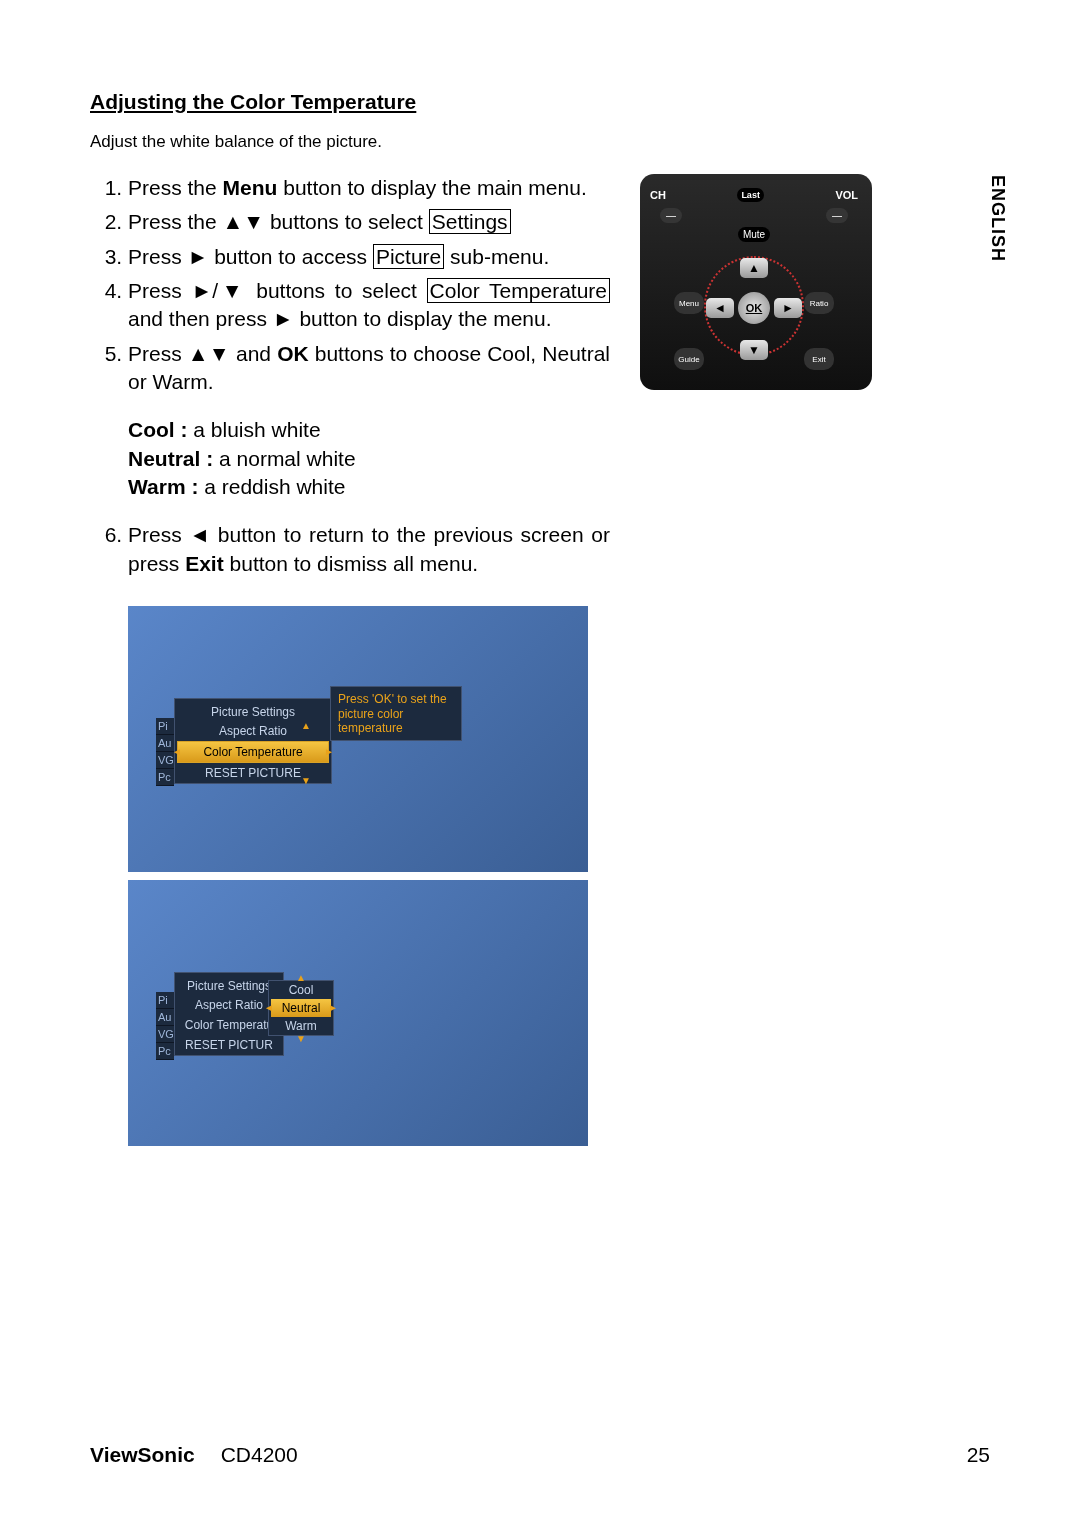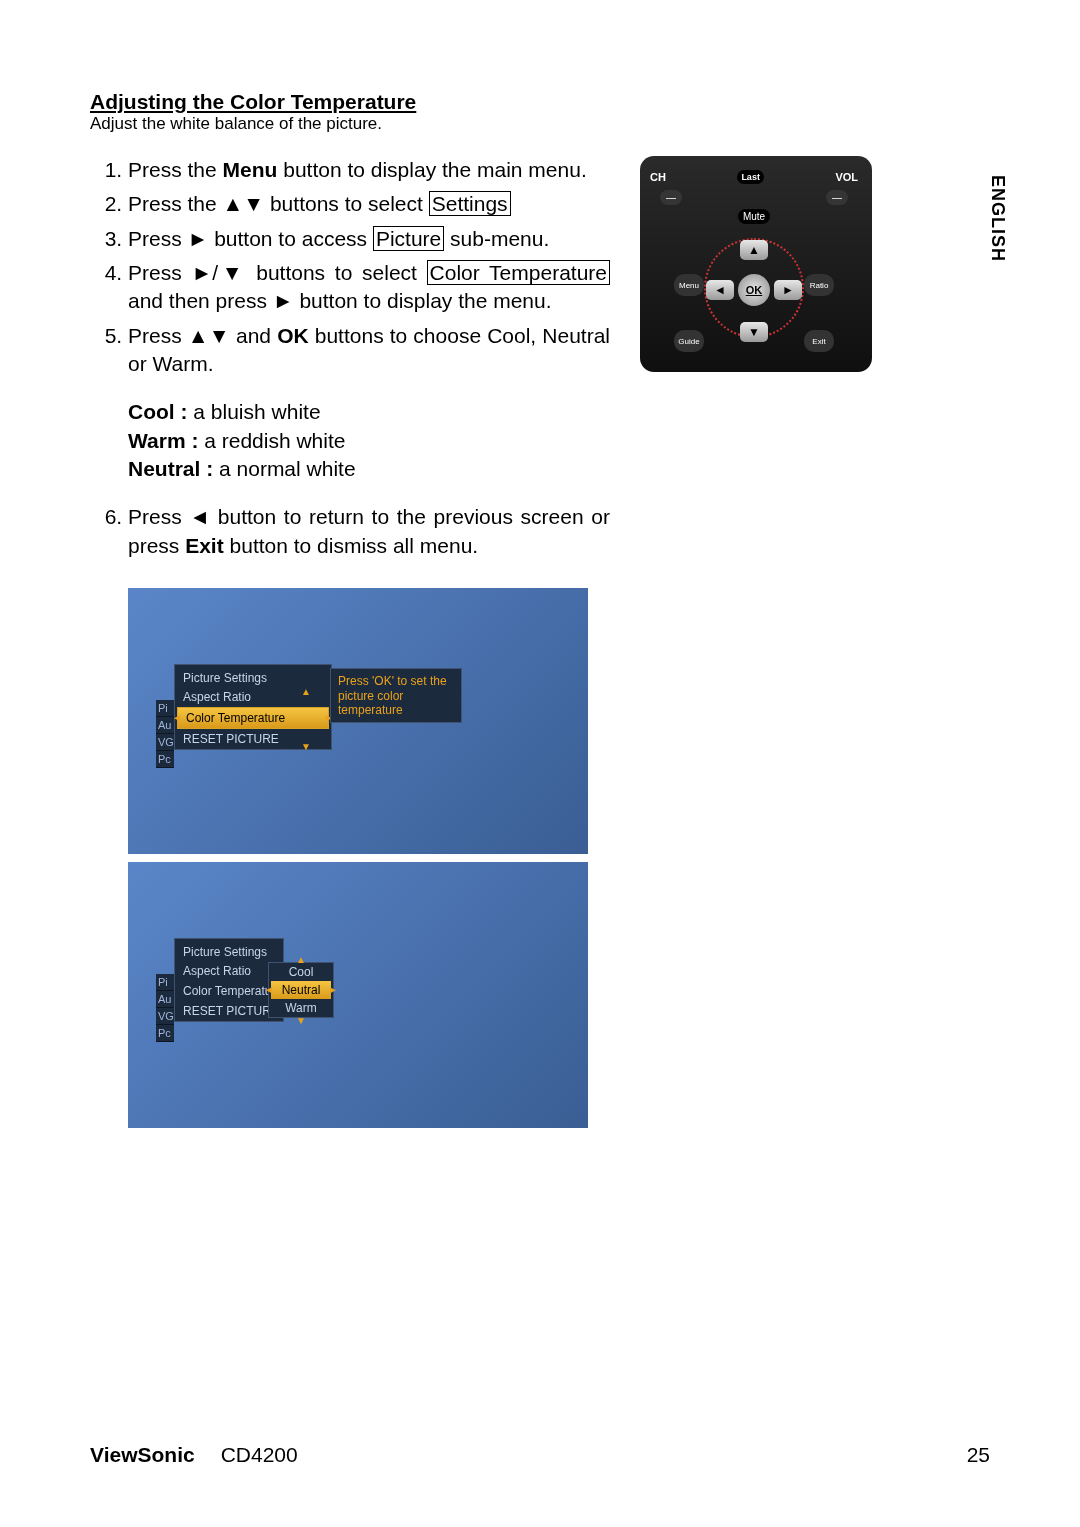--- a/index.html
+++ b/index.html
@@ -1,33 +1,33 @@
 <!DOCTYPE html>
 <html><head>
 <meta charset="utf-8">
 <style>
   * { box-sizing: border-box; margin: 0; padding: 0; }
   html, body { width: 1080px; height: 1527px; background: #fff; font-family: Arial, Helvetica, sans-serif; color: #000; }
   .page { position: relative; width: 1080px; height: 1527px; padding: 90px 90px 60px 90px; }
   .lang-tab { position: absolute; top: 175px; right: 72px; writing-mode: vertical-rl; font-weight: bold; font-size: 18px; letter-spacing: 1px; }
-  .section-title { font-weight: bold; font-size: 21px; text-decoration: underline; }
+  .section-title { font-weight: bold; font-size: 21px; text-decoration: underline; margin-bottom: 18px; }
   .intro { font-size: 17px; margin-bottom: 22px; }
   .content-row { display: flex; align-items: flex-start; }
   .text-col { width: 520px; }
   ol.steps { list-style: decimal; padding-left: 38px; font-size: 21px; }
   ol.steps > li { margin-bottom: 6px; line-height: 1.35; }
   .justify { text-align: justify; }
   .boxed { border: 1px solid #000; padding: 0 2px; }
   .desc-block { margin: 20px 0 20px 0; font-size: 21px; line-height: 1.35; }
   .desc-block .b { font-weight: bold; }
   .screens { margin-top: 28px; width: 460px; margin-left: 38px; display: flex; flex-direction: column; gap: 8px; }
   .screen { width: 460px; height: 266px; background: linear-gradient(135deg,#5a86c9 0%, #3a5e94 100%); position: relative; overflow: hidden; }
   .mini-sidebar { position: absolute; left: 28px; top: 112px; width: 18px; background: #1c2a3e; color: #9fb6d9; font-size: 11px; }
   .mini-sidebar div { padding: 2px 0 2px 2px; border-bottom: 1px solid #0e1624; }
-  .mini-panel { position: absolute; left: 46px; top: 76px; width: 158px; background: #1c2a3e; border: 1px solid #415270; }
+  .mini-panel { position: absolute; left: 46px; top: 92px; width: 158px; background: #1c2a3e; border: 1px solid #415270; text-align: center; }
   .mini-panel .hdr { color: #c7d5ea; font-size: 12px; padding: 6px 8px 2px 8px; }
   .mini-panel .item { color: #c7d5ea; font-size: 12px; padding: 3px 8px; position: relative; }
   .mini-panel .item.sel { background: linear-gradient(#f5c542,#d99a1a); color: #000; border: 1px solid #d8a227; margin: 0 2px; }
   .mini-panel .item .caret-up { position: absolute; right: 20px; top: -1px; color: #e9a21a; font-size: 10px; }
   .mini-panel .item .caret-dn { position: absolute; right: 20px; bottom: -3px; color: #e9a21a; font-size: 10px; }
   .mini-panel .item .arrow-l { position: absolute; left: -6px; top: 4px; color: #e9a21a; font-size: 10px; }
   .mini-panel .item .arrow-r { position: absolute; right: -6px; top: 4px; color: #e9a21a; font-size: 10px; }
   .tooltip { position: absolute; left: 202px; top: 80px; width: 132px; background: #1c2a3e; border: 1px solid #415270; color: #e9a21a; font-size: 12px; padding: 5px 7px; line-height: 1.2; }
   .sub-popup { position: absolute; left: 140px; top: 100px; width: 66px; background: #1c2a3e; border: 1px solid #415270; }
   .sub-popup .opt { color: #c7d5ea; font-size: 12px; text-align: center; padding: 2px 0; position: relative; }
@@ -86,22 +86,22 @@
           <span>Press ► button to access </span><span class="boxed">Picture</span><span> sub-menu.</span>
         </li>
         <li class="justify">
           <span>Press ►/▼ buttons to select </span><span class="boxed">Color Temperature</span><span> and then press ► button to display the menu.</span>
         </li>
         <li class="justify">
           <span>Press ▲▼ and </span><b>OK</b><span> buttons to choose Cool, Neutral or Warm.</span>
 
           <div class="desc-block">
             <div><span class="b">Cool : </span><span>a bluish white</span></div>
+            <div><span class="b">Neutral : </span><span>a normal white</span></div>
             <div><span class="b">Warm : </span><span>a reddish white</span></div>
-            <div><span class="b">Neutral : </span><span>a normal white</span></div>
           </div>
         </li>
         <li class="justify">
           <span>Press ◄ button to return to the previous screen or press </span><b>Exit</b><span> button to dismiss all menu.</span>
         </li>
       </ol>
 
       <div class="screens">
 
         <div class="screen">

